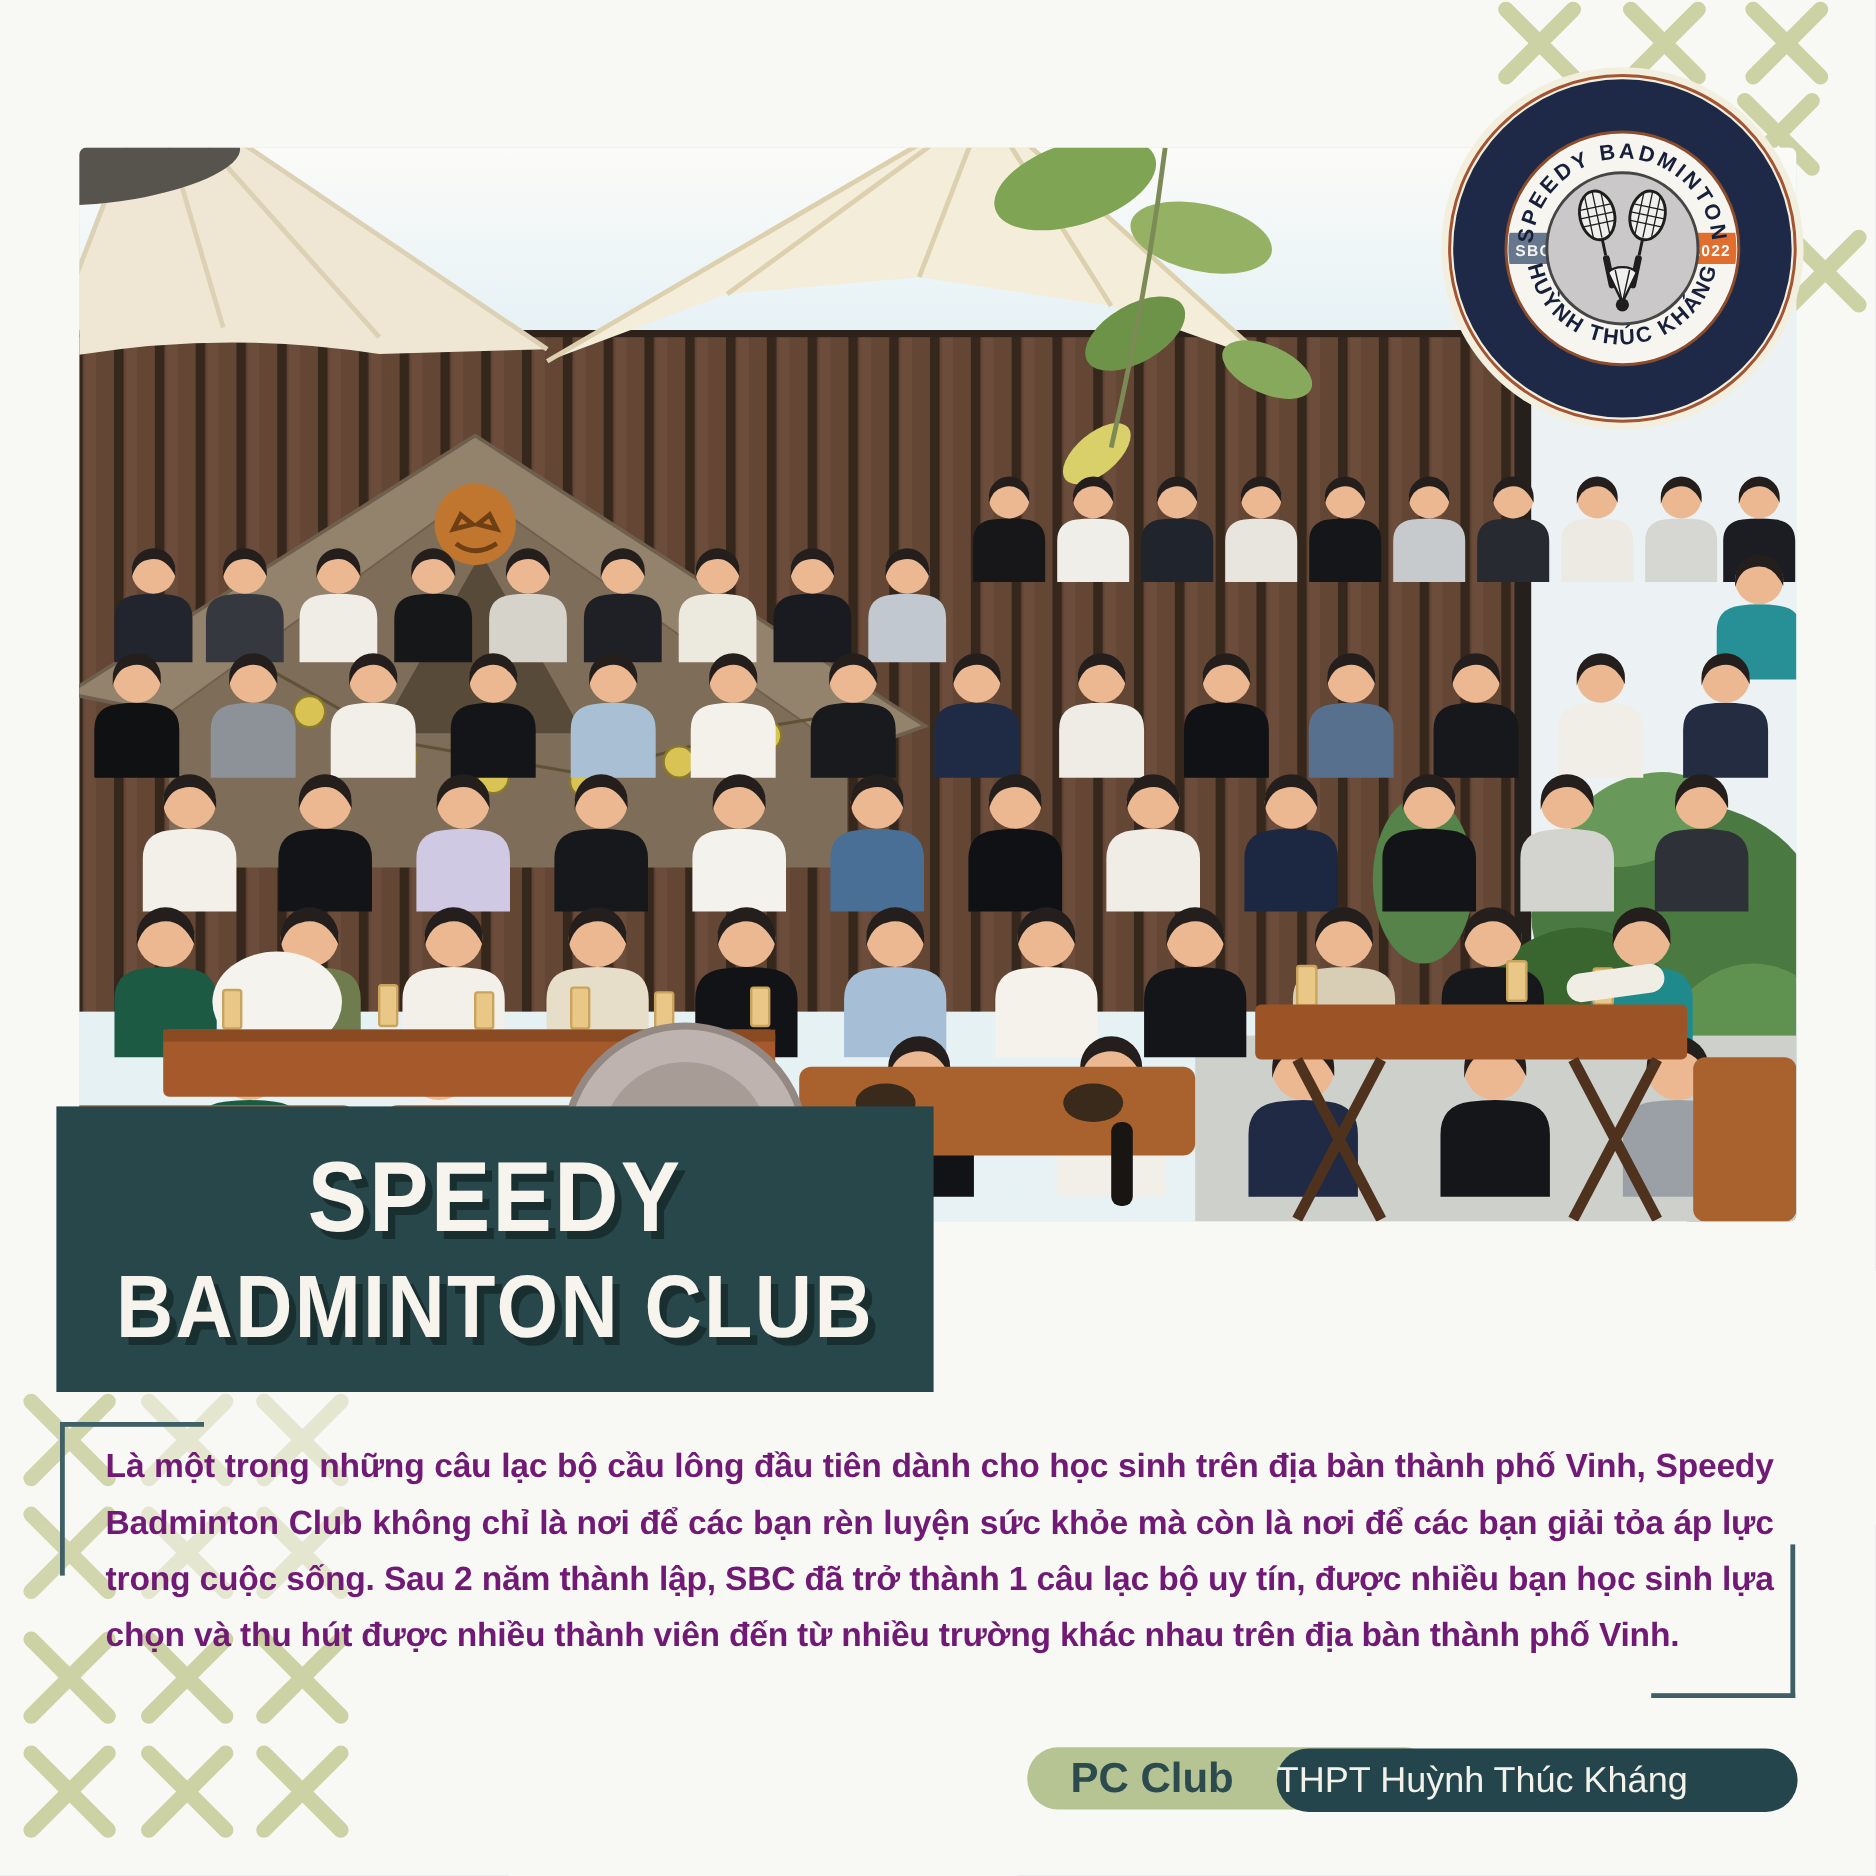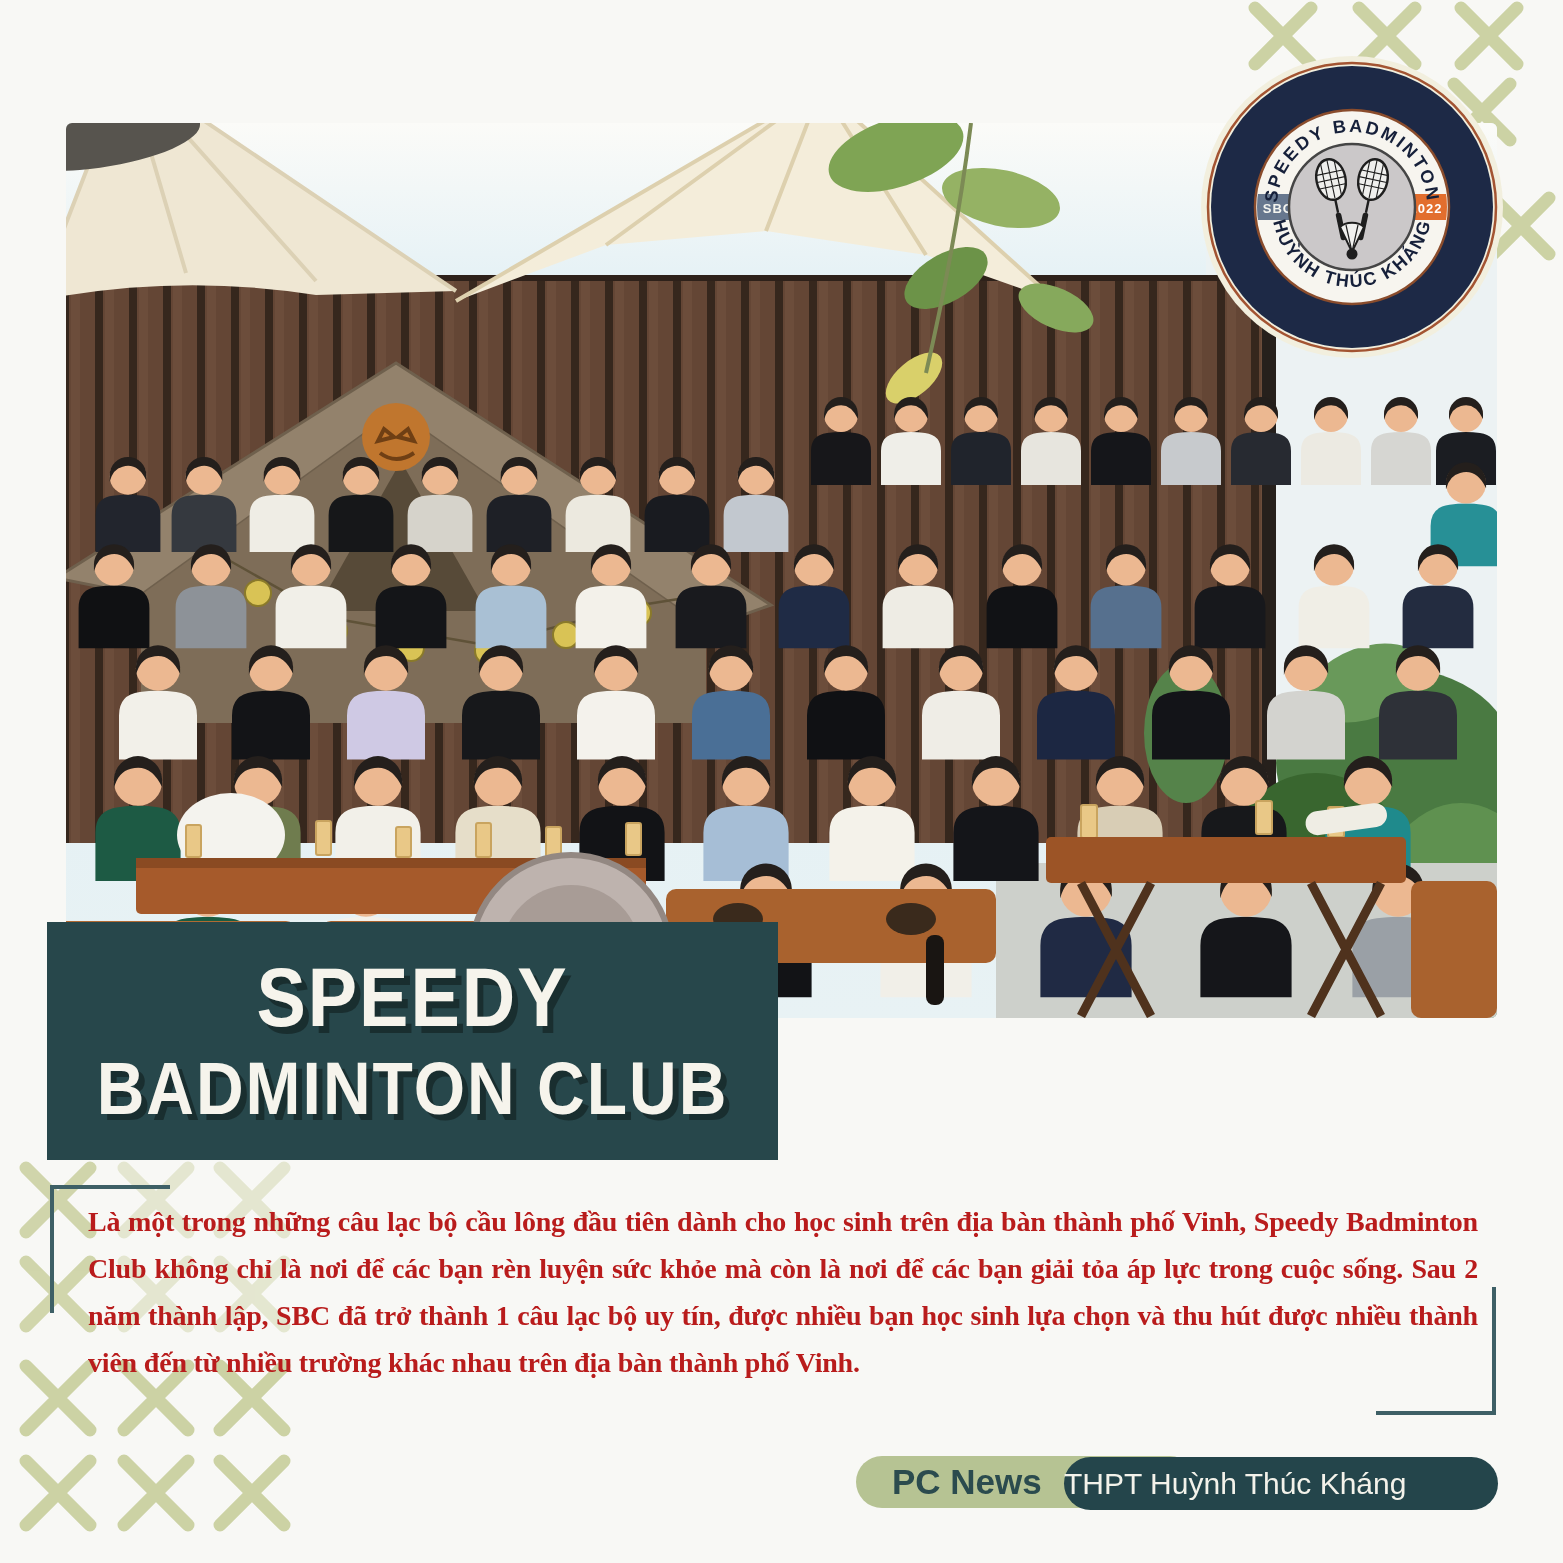--- a/index.html
+++ b/index.html
@@ -37,22 +37,22 @@
   .banner .l2{font-size:66px;}
 
   
   .bracket{position:absolute;width:120px;height:128px;}
   .bracket.tl{left:50px;top:1185px;border-left:4px solid #3e6066;border-top:4px solid #3e6066;}
   .bracket.br{left:1376px;top:1287px;border-right:4px solid #3e6066;border-bottom:4px solid #3e6066;}
 
   
   .intro{
     position:absolute;left:88px;top:1198px;width:1390px;
-    font-size:28px;line-height:47px;font-weight:700;color:#b91c1c;
-    text-align:justify;letter-spacing:-0.2px;margin:0;font-family:Liberation Serif, serif;
+    font-size:28px;line-height:47px;font-weight:700;color:#701a75;
+    text-align:justify;letter-spacing:-0.2px;margin:0;
   }
 
   
   .pill{position:absolute;display:flex;align-items:center;border-radius:28px;}
   .pill.source{
     left:856px;top:1456px;width:340px;height:52px;background:#b6c393;
     padding-left:36px;color:#2b4b4e;font-weight:700;font-size:35px;
   }
   .pill.school{
     left:1064px;top:1457px;width:434px;height:53px;background:#24454b;
@@ -338,19 +338,19 @@
     <span class="line l1">SPEEDY</span>
     <span class="line l2">BADMINTON CLUB</span>
   </div>
 
   <div class="bracket tl"></div>
   <div class="bracket br"></div>
 
   <p class="intro">Là một trong những câu lạc bộ cầu lông đầu tiên dành cho học sinh trên địa bàn thành phố Vinh, Speedy Badminton Club không chỉ là nơi để các bạn rèn luyện sức khỏe mà còn là nơi để các bạn giải tỏa áp lực trong cuộc sống. Sau 2 năm thành lập, SBC đã trở thành 1 câu lạc bộ uy tín, được nhiều bạn học sinh lựa chọn và thu hút được nhiều thành viên đến từ nhiều trường khác nhau trên địa bàn thành phố Vinh.</p>
 
   <div class="pill source">
-    <span>PC News</span>
+    <span>PC Club</span>
   </div>
   <div class="pill school">
     <span>THPT Huỳnh Thúc Kháng</span>
   </div>
 
 </div>
 
 </body></html>

